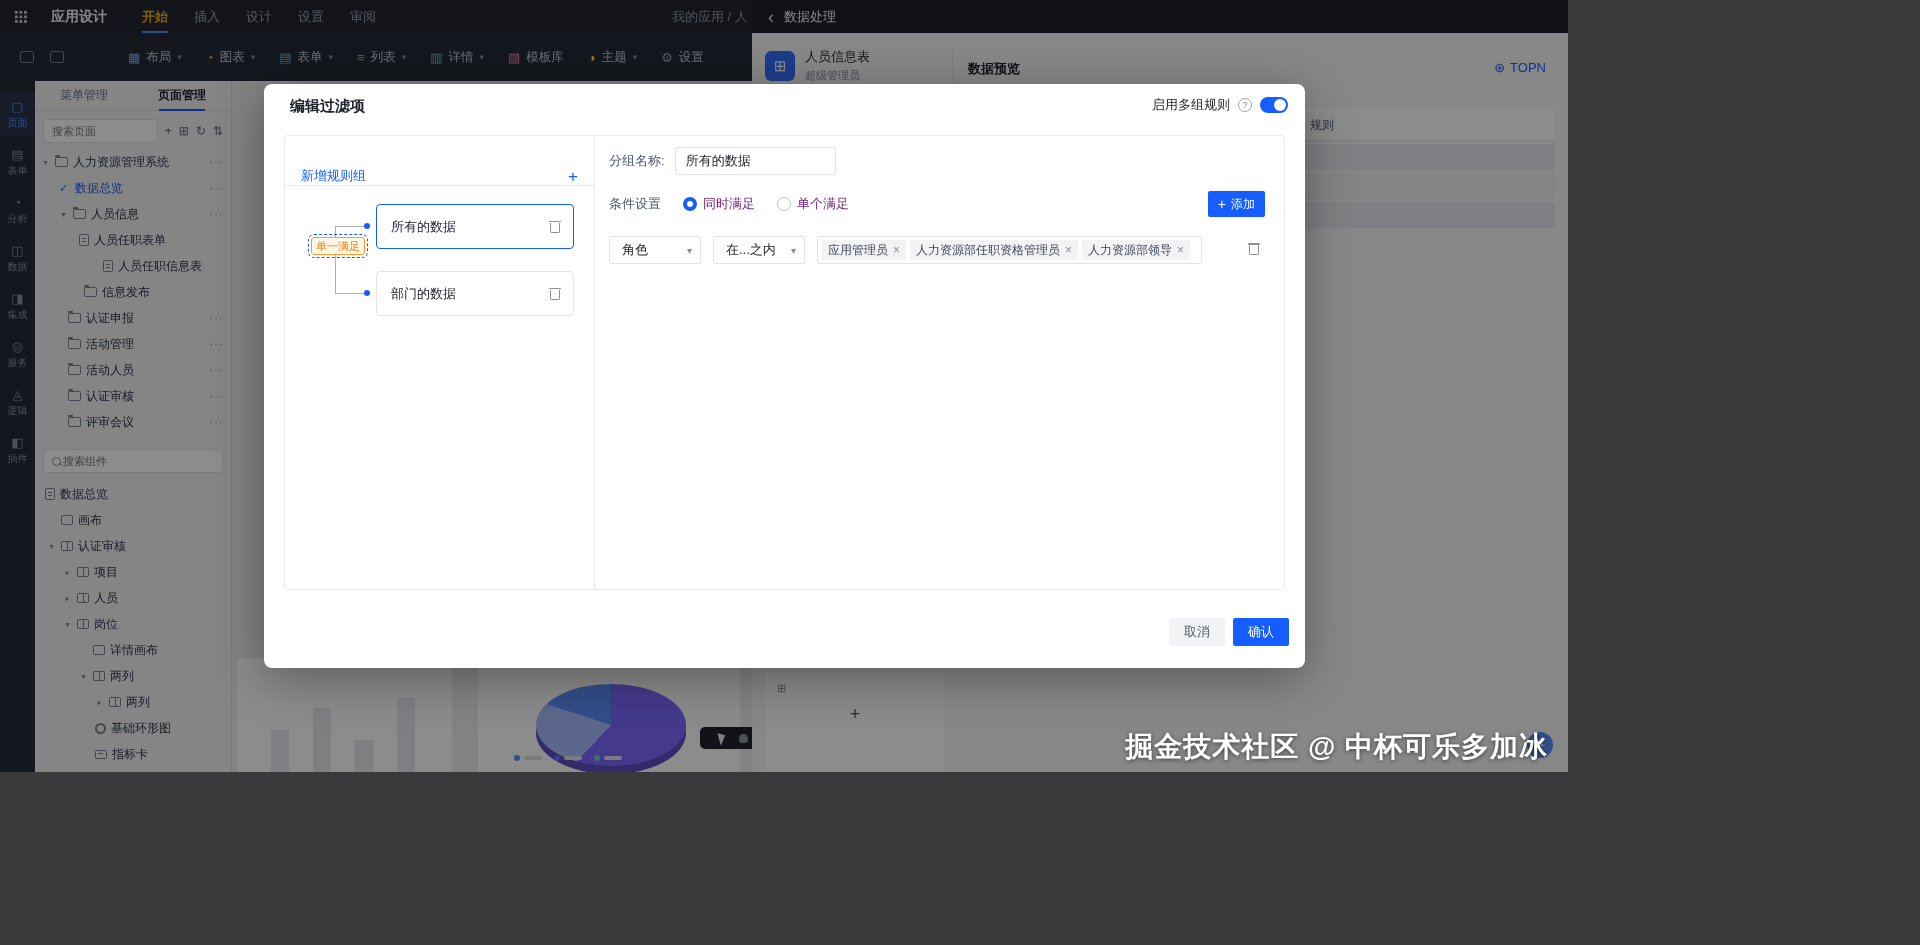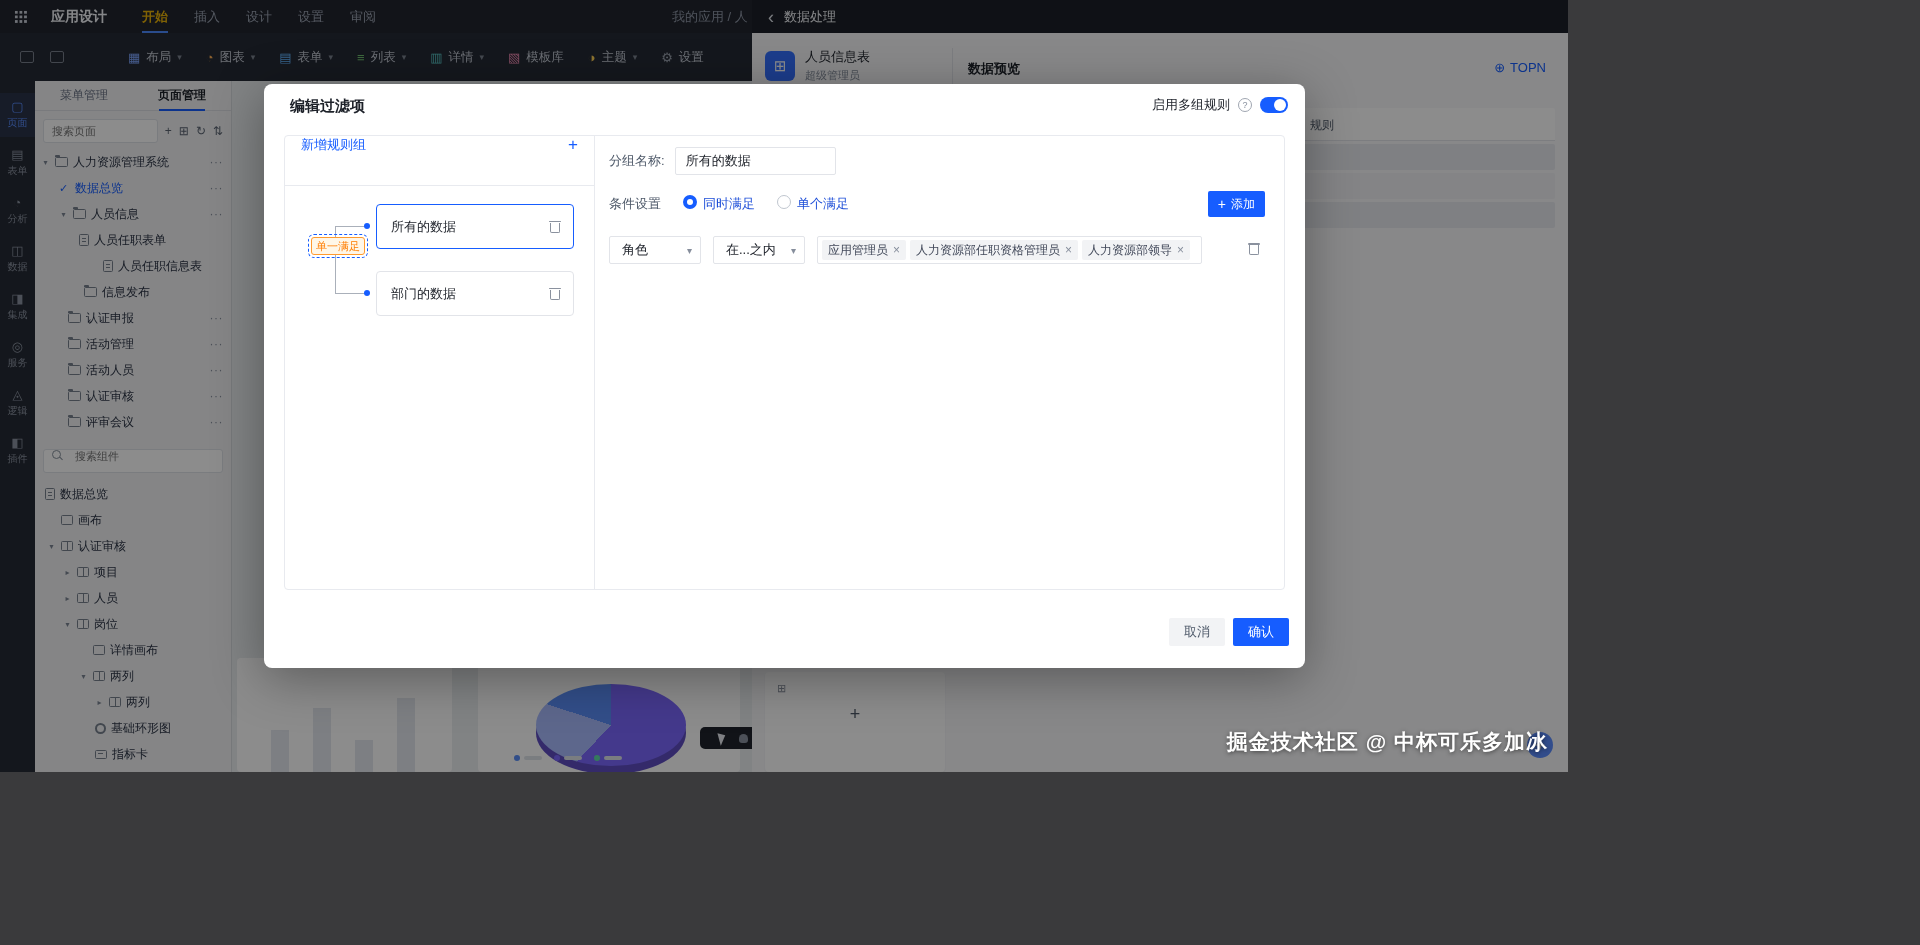--- a/index.html
+++ b/index.html
@@ -48,21 +48,21 @@
   .ptab.active::after{content:"";position:absolute;left:26px;right:26px;bottom:-1px;height:2px;background:var(--primary)}
   .pactions{display:flex;align-items:center;gap:7px;padding:8px 8px 6px}
   .psearch{flex:1;height:24px;border:1px solid #dfe2e7;border-radius:3px;background:#fff;font-size:11px;color:#374151;padding:0 8px;outline:none;font-family:inherit;min-width:0}
   .pact{color:#5b6472;font-size:12px;cursor:pointer;line-height:1}
   .trow{display:flex;align-items:center;height:26px;font-size:12px;color:#2c3445;gap:5px;padding-right:8px;cursor:pointer}
   .trow.sel{color:var(--primary)}
   .caret{width:9px;font-size:8px;color:#7d8694;text-align:center;flex:none}
   .chk{color:var(--primary);font-size:11px;width:11px;flex:none}
   .lbl{white-space:nowrap;overflow:hidden;text-overflow:ellipsis}
   .more{margin-left:auto;color:#8a92a0;font-size:12px;letter-spacing:.5px}
-  .csearch{margin:14px 8px 8px;display:flex;align-items:flex-start;gap:14px;height:24px;border:1px solid #dfe2e7;border-radius:3px;background:#fff;padding:0 8px}
+  .csearch{margin:14px 8px 8px;display:flex;align-items:center;gap:2px;height:24px;border:1px solid #dfe2e7;border-radius:3px;background:#fff;padding:0 8px}
   .cinput{border:none;outline:none;flex:1;font-size:11px;color:#374151;background:transparent;font-family:inherit;min-width:0}
   .ic-mag{width:9px;height:9px;border:1.3px solid #86909c;border-radius:50%;position:relative;flex:none}
   .ic-mag::after{content:"";position:absolute;width:4px;height:1.4px;background:#86909c;transform:rotate(45deg);right:-3px;bottom:-1px}
 
   
   .ic-folder{width:13px;height:10px;border:1px solid #78818f;border-radius:1.5px;position:relative;flex:none}
   .ic-folder::before{content:"";position:absolute;top:-3px;left:-1px;width:5px;height:2px;background:#78818f;border-radius:1px 1px 0 0}
   .ic-doc{width:10px;height:12px;border:1px solid #78818f;border-radius:1.5px;position:relative;flex:none}
   .ic-doc::before{content:"";position:absolute;left:2px;top:3px;right:2px;height:1px;background:#78818f;box-shadow:0 3px 0 #78818f}
   .ic-canvas{width:12px;height:10px;border:1px solid #78818f;border-radius:1.5px;flex:none}
@@ -108,55 +108,55 @@
   
   .overlay{position:absolute;inset:0;background:rgba(0,0,0,.45);z-index:40}
   .modal{position:absolute;left:264px;top:84px;width:1041px;height:584px;background:#fff;border-radius:8px;z-index:50;box-shadow:0 10px 50px rgba(0,0,0,.35)}
   .m-title{position:absolute;left:26px;top:13px;font-size:15px;font-weight:700;color:#1d2129}
   .m-multi{position:absolute;right:17px;top:12px;display:flex;align-items:center;gap:8px;font-size:13px;color:#1d2129}
   .qicon{width:14px;height:14px;border-radius:50%;border:1px solid #a0a6b1;color:#868e9c;font-size:9px;display:inline-flex;align-items:center;justify-content:center;cursor:pointer}
   .toggle{width:28px;height:16px;border-radius:8px;background:var(--primary);position:relative;display:inline-block;cursor:pointer}
   .toggle .knob{position:absolute;right:2px;top:2px;width:12px;height:12px;border-radius:50%;background:#fff}
   .m-box{position:absolute;left:20px;top:51px;width:1001px;height:455px;border:1px solid #e8eaef;border-radius:4px;display:flex}
   .m-left{width:310px;border-right:1px solid #e8eaef;flex:none}
-  .m-left-head{height:50px;border-bottom:1px solid #e8eaef;display:flex;align-items:flex-start;justify-content:space-between;padding:0 16px}
+  .m-left-head{height:50px;border-bottom:1px solid #e8eaef;display:flex;align-items:flex-end;justify-content:space-between;padding:0 16px}
   .addgrp{color:var(--primary);font-size:13px;cursor:pointer}
   .plus{color:var(--primary);font-size:17px;cursor:pointer;line-height:1}
   .rule-tree{position:relative;height:402px}
   .node{position:absolute;left:91px;width:198px;height:45px;border:1px solid #e2e4e9;border-radius:4px;background:#fff;display:flex;align-items:center;justify-content:space-between;padding:0 12px 0 14px;font-size:13px;color:#1d2129;cursor:pointer}
   .node.sel{border:1.4px solid var(--primary)}
   .badge{position:absolute;left:26px;top:51px;background:var(--badge-bg);border:1px solid var(--badge-border);color:var(--badge-text);font-size:11px;line-height:16px;padding:0 4px;border-radius:3px;outline:1px dashed var(--primary);outline-offset:2px;z-index:2;cursor:pointer}
   .cline{position:absolute;background:#aab0ba}
   .cdot{position:absolute;width:6px;height:6px;border-radius:50%;background:var(--primary)}
   .ic-trash{width:12px;height:14px;position:relative;display:inline-block;flex:none;cursor:pointer}
   .ic-trash::before{content:"";position:absolute;left:1px;top:3px;width:8px;height:9px;border:1px solid #8a919e;border-top:none;border-radius:0 0 2px 2px}
   .ic-trash::after{content:"";position:absolute;left:0;top:1px;width:12px;height:1.5px;background:#8a919e;border-radius:1px}
   .m-right{position:relative;flex:1}
   .flabel{font-size:13px;color:#4e5969;white-space:nowrap}
   .fr1{position:absolute;left:14px;top:11px;display:flex;align-items:center;gap:10px}
   .gn-input{width:161px;height:28px;border:1px solid #e2e4e9;border-radius:2px;padding:0 10px;font-size:13px;color:#1d2129;background:#fff;font-family:inherit;outline:none}
   .fr2{position:absolute;left:14px;top:55px;display:flex;align-items:center;gap:22px;height:26px}
-  .radio{display:inline-flex;align-items:flex-start;gap:6px;font-size:13px;color:#1d4ed8;cursor:pointer}
+  .radio{display:inline-flex;align-items:center;gap:6px;font-size:13px;color:#701a75;cursor:pointer}
   .rdot{width:14px;height:14px;border-radius:50%;border:1px solid #c0c6cf;background:#fff}
   .radio.on .rdot{border:4px solid var(--primary)}
   .btn-add{position:absolute;right:19px;top:55px;height:26px;background:var(--primary);color:#fff;border:none;border-radius:2px;font-size:12px;display:flex;align-items:center;gap:5px;padding:0 10px;cursor:pointer;font-family:inherit}
   .bplus{font-size:14px;line-height:1}
   .fr3{position:absolute;left:14px;top:100px;display:flex;align-items:center;gap:12px}
   .select{height:28px;border:1px solid #e2e4e9;border-radius:2px;background:#fff;display:flex;align-items:center;padding:0 8px 0 12px;font-size:13px;color:#1d2129;justify-content:space-between;cursor:pointer}
   .chev{color:#868e9c;font-size:10px;margin-left:6px}
   .tagbox{height:28px;width:385px;border:1px solid #e2e4e9;border-radius:2px;background:#fff;display:flex;align-items:center;gap:4px;padding:0 4px;overflow:hidden}
   .tag{height:20px;background:#f2f3f5;border-radius:2px;display:inline-flex;align-items:center;gap:5px;padding:0 6px;font-size:12px;color:#42495a;white-space:nowrap}
   .tag .x{color:#868e9c;font-size:12px;cursor:pointer}
   .cond-trash{position:absolute;right:24px;top:106px}
   .m-foot{position:absolute;right:16px;bottom:22px;display:flex;gap:8px}
   .btn{height:28px;border:none;border-radius:2px;font-size:13px;padding:0 15px;cursor:pointer;font-family:inherit}
   .btn-sec{background:#f2f3f5;color:#4e5969}
   .btn-pri{background:var(--primary);color:#fff}
 
-  .watermark{position:absolute;top:728px;right:372px;z-index:60;color:#fff;font-size:21px;font-weight:700;text-shadow:0 1px 4px rgba(0,0,0,.55);letter-spacing:1px;white-space:nowrap}
+  .watermark{position:absolute;top:728px;right:372px;z-index:60;color:#fff;font-size:28px;font-weight:700;text-shadow:0 1px 4px rgba(0,0,0,.55);letter-spacing:1px;white-space:nowrap}
 </style>
 </head>
 <body>
 
 <div class="stage">
   <div class="app">
 
     <div class="topbar">
       <span class="grid-icon"></span>
       <span class="tb-title">应用设计</span>

